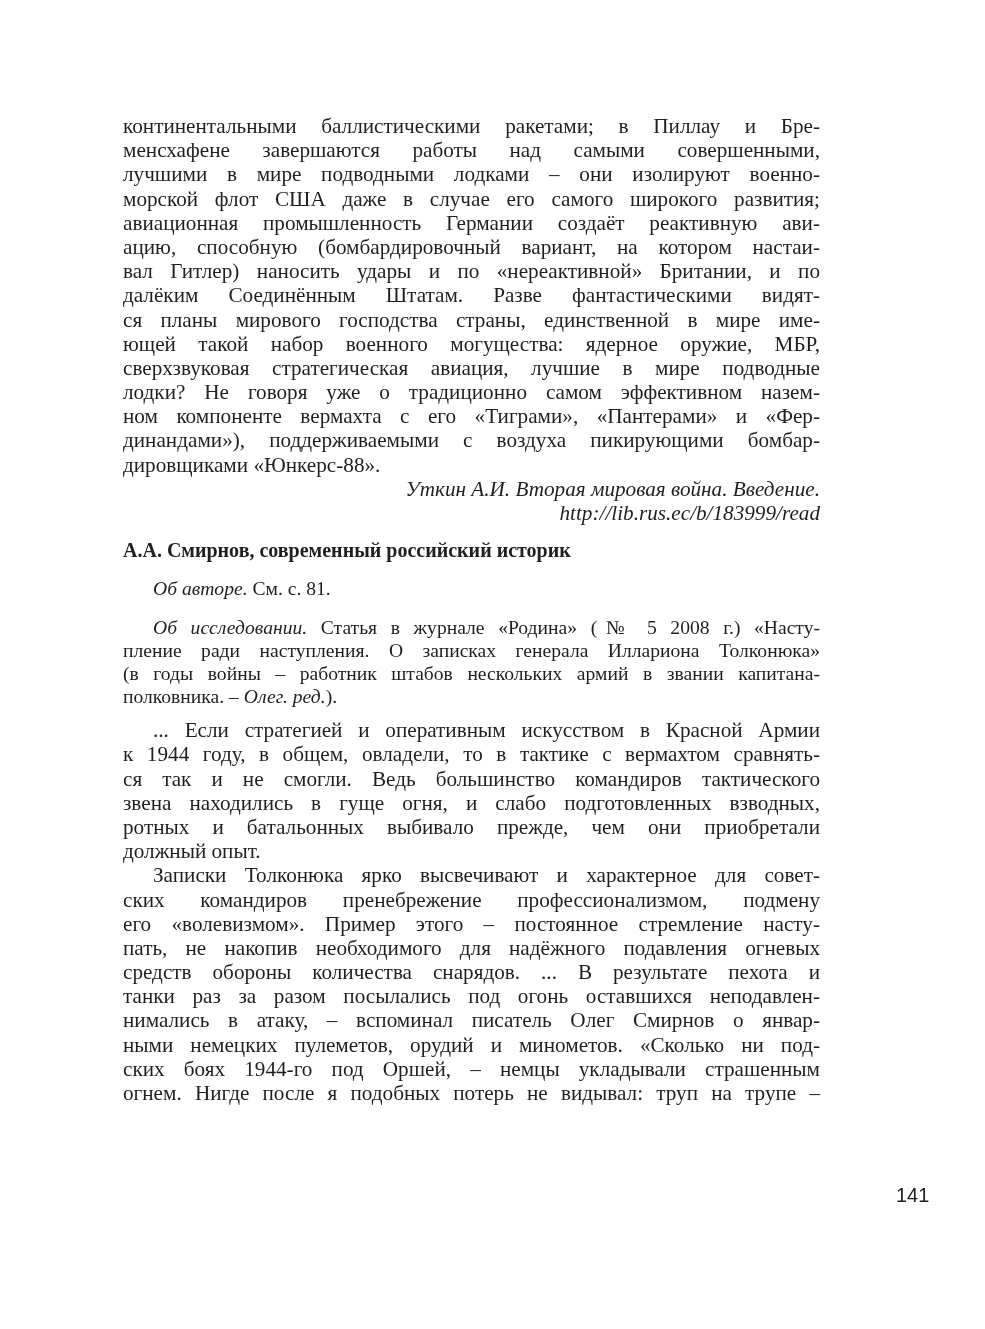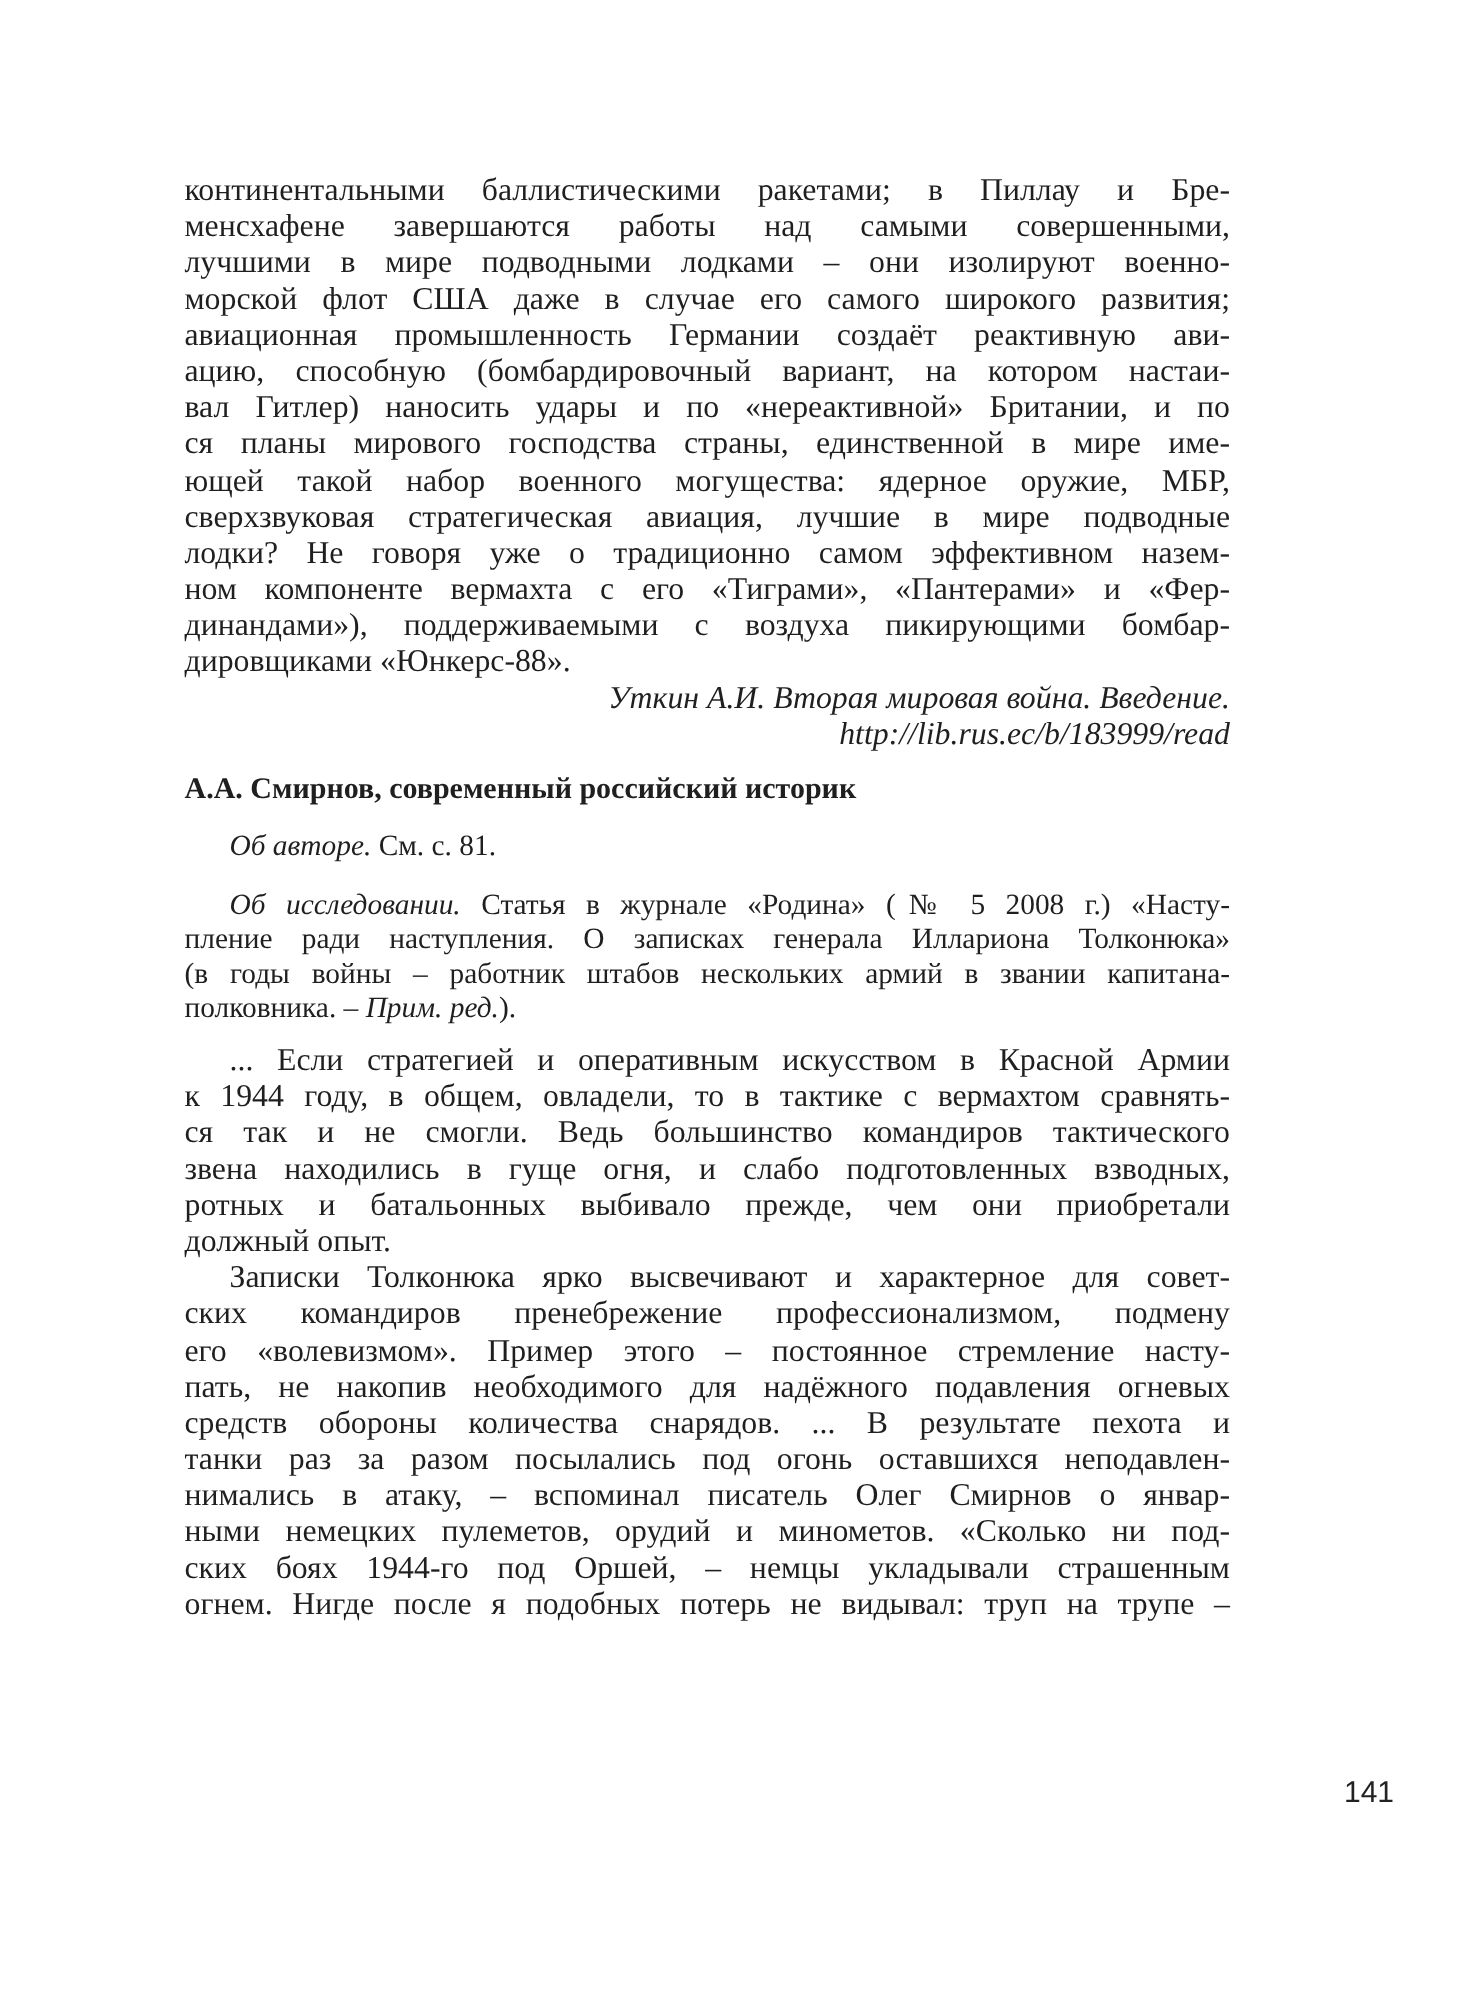--- a/index.html
+++ b/index.html
@@ -41,20 +41,21 @@
   <div class="text-col">
 
     <div class="para">
         <span class="line">континентальными баллистическими ракетами; в Пиллау и Бре-</span>
         <span class="line">менсхафене завершаются работы над самыми совершенными,</span>
         <span class="line">лучшими в мире подводными лодками – они изолируют военно-</span>
         <span class="line">морской флот США даже в случае его самого широкого развития;</span>
         <span class="line">авиационная промышленность Германии создаёт реактивную ави-</span>
         <span class="line">ацию, способную (бомбардировочный вариант, на котором настаи-</span>
         <span class="line">вал Гитлер) наносить удары и по «нереактивной» Британии, и по</span>
+        <span class="line">далёким Соединённым Штатам. Разве фантастическими видят-</span>
         <span class="line">ся планы мирового господства страны, единственной в мире име-</span>
         <span class="line">ющей такой набор военного могущества: ядерное оружие, МБР,</span>
         <span class="line">сверхзвуковая стратегическая авиация, лучшие в мире подводные</span>
         <span class="line">лодки? Не говоря уже о традиционно самом эффективном назем-</span>
         <span class="line">ном компоненте вермахта с его «Тиграми», «Пантерами» и «Фер-</span>
         <span class="line">динандами»), поддерживаемыми с воздуха пикирующими бомбар-</span>
         <span class="line last">дировщиками «Юнкерс-88».</span>
       </div>
 
 
@@ -66,21 +67,21 @@
     <div class="heading">А.А. Смирнов, современный российский историк</div>
 
     <div class="about about-author">
       <span class="line last indent"><span class="it">Об авторе.</span><span> См. с. 81.</span></span>
     </div>
 
     <div class="about about-study">
       <span class="line indent"><span class="it">Об исследовании.</span><span> Статья в журнале «Родина» (№ 5 2008 г.) «Насту-</span></span>
       <span class="line">пление ради наступления. О записках генерала Иллариона Толконюка»</span>
       <span class="line">(в годы войны – работник штабов нескольких армий в звании капитана-</span>
-      <span class="line last"><span>полковника. – </span><span class="it">Прим. ред.</span><span>).</span></span>
+      <span class="line last"><span>полковника. – </span><span class="it">Олег. ред.</span><span>).</span></span>
     </div>
 
     <div class="para">
         <span class="line indent">... Если стратегией и оперативным искусством в Красной Армии</span>
         <span class="line">к 1944 году, в общем, овладели, то в тактике с вермахтом сравнять-</span>
         <span class="line">ся так и не смогли. Ведь большинство командиров тактического</span>
         <span class="line">звена находились в гуще огня, и слабо подготовленных взводных,</span>
         <span class="line">ротных и батальонных выбивало прежде, чем они приобретали</span>
         <span class="line last">должный опыт.</span>
       </div>

